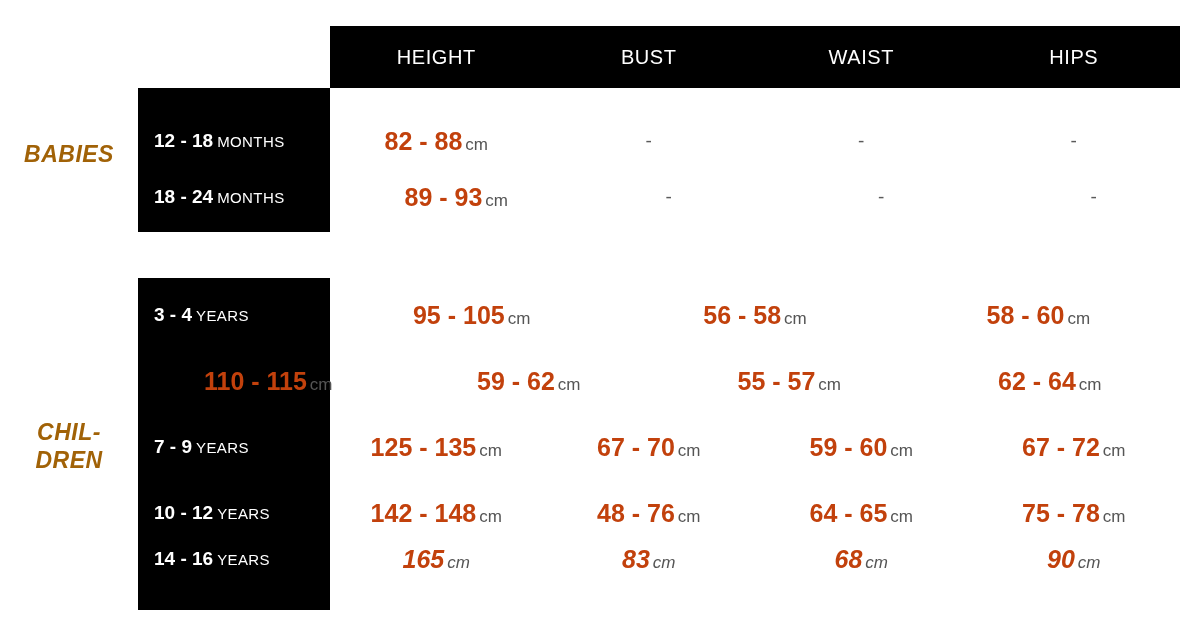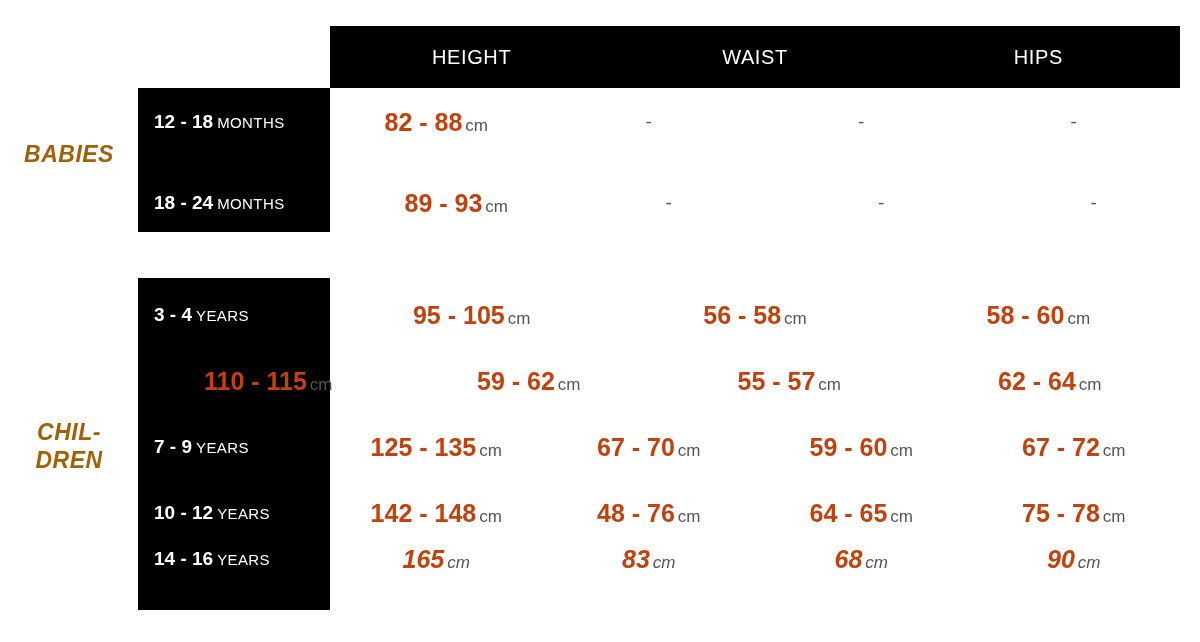--- a/index.html
+++ b/index.html
@@ -122,35 +122,36 @@
     color: #5a5a5a;
     font-size: 19px;
   }
   
   .row.align-right .val {
     text-align: center;
     font-style: italic;
   }
 
   
-  #row-b1 { top: 95px; }
-  #row-b2 { top: 176px; gap: 40px; }
+  #row-b1 { top: 114px; }
+  #row-b2 { top: 170px; gap: 40px; }
   #row-c1 { top: 288px; }
   #row-c2 { top: 354px; }
   #row-c3 { top: 420px; }
   #row-c4 { top: 486px; }
   #row-c5 { top: 532px; }
 </style>
 </head>
 <body>
 
 <div id="sizechart">
 
   <div class="header-bar">
     <div class="header-cell">HEIGHT</div>
+    <div class="header-cell">BUST</div>
     <div class="header-cell">WAIST</div>
     <div class="header-cell">HIPS</div>
   </div>
 
   <div class="label-block" id="babies-block"></div>
   <div class="label-block" id="children-block"></div>
 
   <div class="group-caption" id="babies-caption">BABIES</div>
   <div class="group-caption" id="children-caption">
     <div>CHIL-</div>

